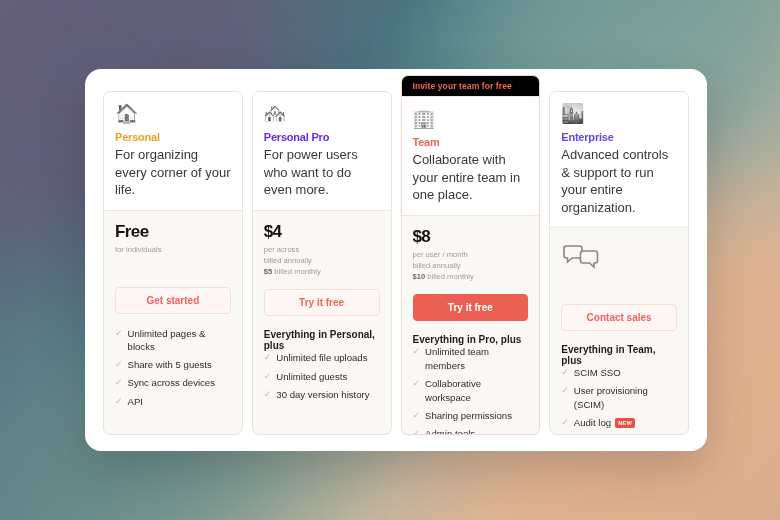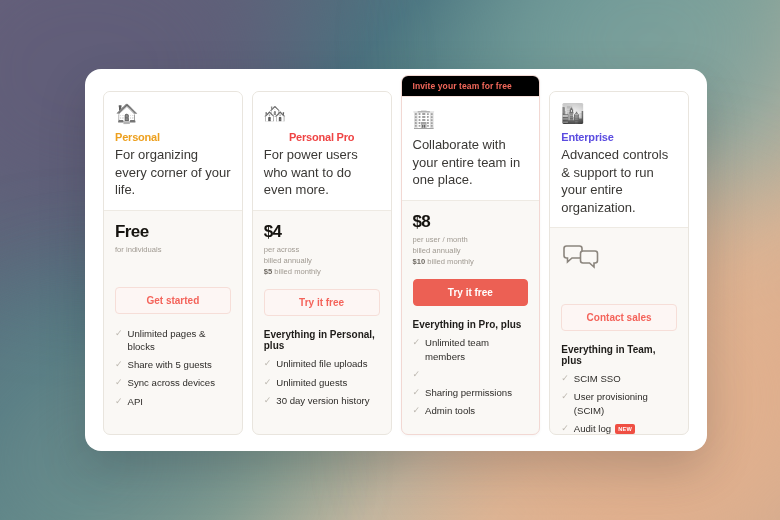--- a/index.html
+++ b/index.html
@@ -101,21 +101,21 @@
     filter: grayscale(1) contrast(1.35);
   }
 
   .plan-name {
     font-size: 11px;
     font-weight: bold;
     letter-spacing: -.2px;
     margin-bottom: 3px;
   }
   .plan-name.personal   { color: #eda01f; }
-  .plan-name.pro        { color: #ef4444; text-align: center; }
+  .plan-name.pro        { color: #6d28d9; }
   .plan-name.team       { color: #f4635a; }
   .plan-name.enterprise { color: #5b4ce0; }
 
   .plan-tagline {
     font-size: 13px;
     line-height: 1.35;
     color: #3a3835;
   }
 
   .card-body {
@@ -170,21 +170,20 @@
 
   .features {
     margin-top: 13px;
     list-style: none;
   }
 
   .features-title {
     font-size: 10px;
     font-weight: bold;
     color: #1e1c19;
-    margin-bottom: 6px;
   }
 
   .feature {
     display: flex;
     align-items: flex-start;
     gap: 5px;
     font-size: 9.6px;
     line-height: 1.42;
     color: #2e2c29;
     margin-bottom: 4.5px;
@@ -280,36 +279,38 @@
               <span class="check">✓</span>
               <span class="feature-text"><span>30 day version history</span></span>
             </li>
           </ul>
         </div>
       </div>
       <div class="card featured">
         <div class="card-banner">Invite your team for free</div>
         <div class="card-head">
           <span class="plan-icon">🏢</span>
+          <div class="plan-name team">Team</div>
           <div class="plan-tagline">Collaborate with your entire team in one place.</div>
         </div>
         <div class="card-body">
           <div class="price-block">
             <div class="price">$8</div>
             <div class="price-sub"><span><span style="display:block">per user / month</span><span style="display:block">billed annually</span></span><span><span class="strong">$10</span> billed monthly</span></div>
           </div>
           <div class="cta solid">Try it free</div>
           <ul class="features">
             <li class="features-title">Everything in Pro, plus</li>
             <li class="feature">
               <span class="check">✓</span>
               <span class="feature-text"><span>Unlimited team members</span></span>
             </li>
             <li class="feature">
               <span class="check">✓</span>
+              <span class="feature-text"><span>Collaborative workspace</span></span>
             </li>
             <li class="feature">
               <span class="check">✓</span>
               <span class="feature-text"><span>Sharing permissions</span></span>
             </li>
             <li class="feature">
               <span class="check">✓</span>
               <span class="feature-text"><span>Admin tools</span></span>
             </li>
           </ul>

